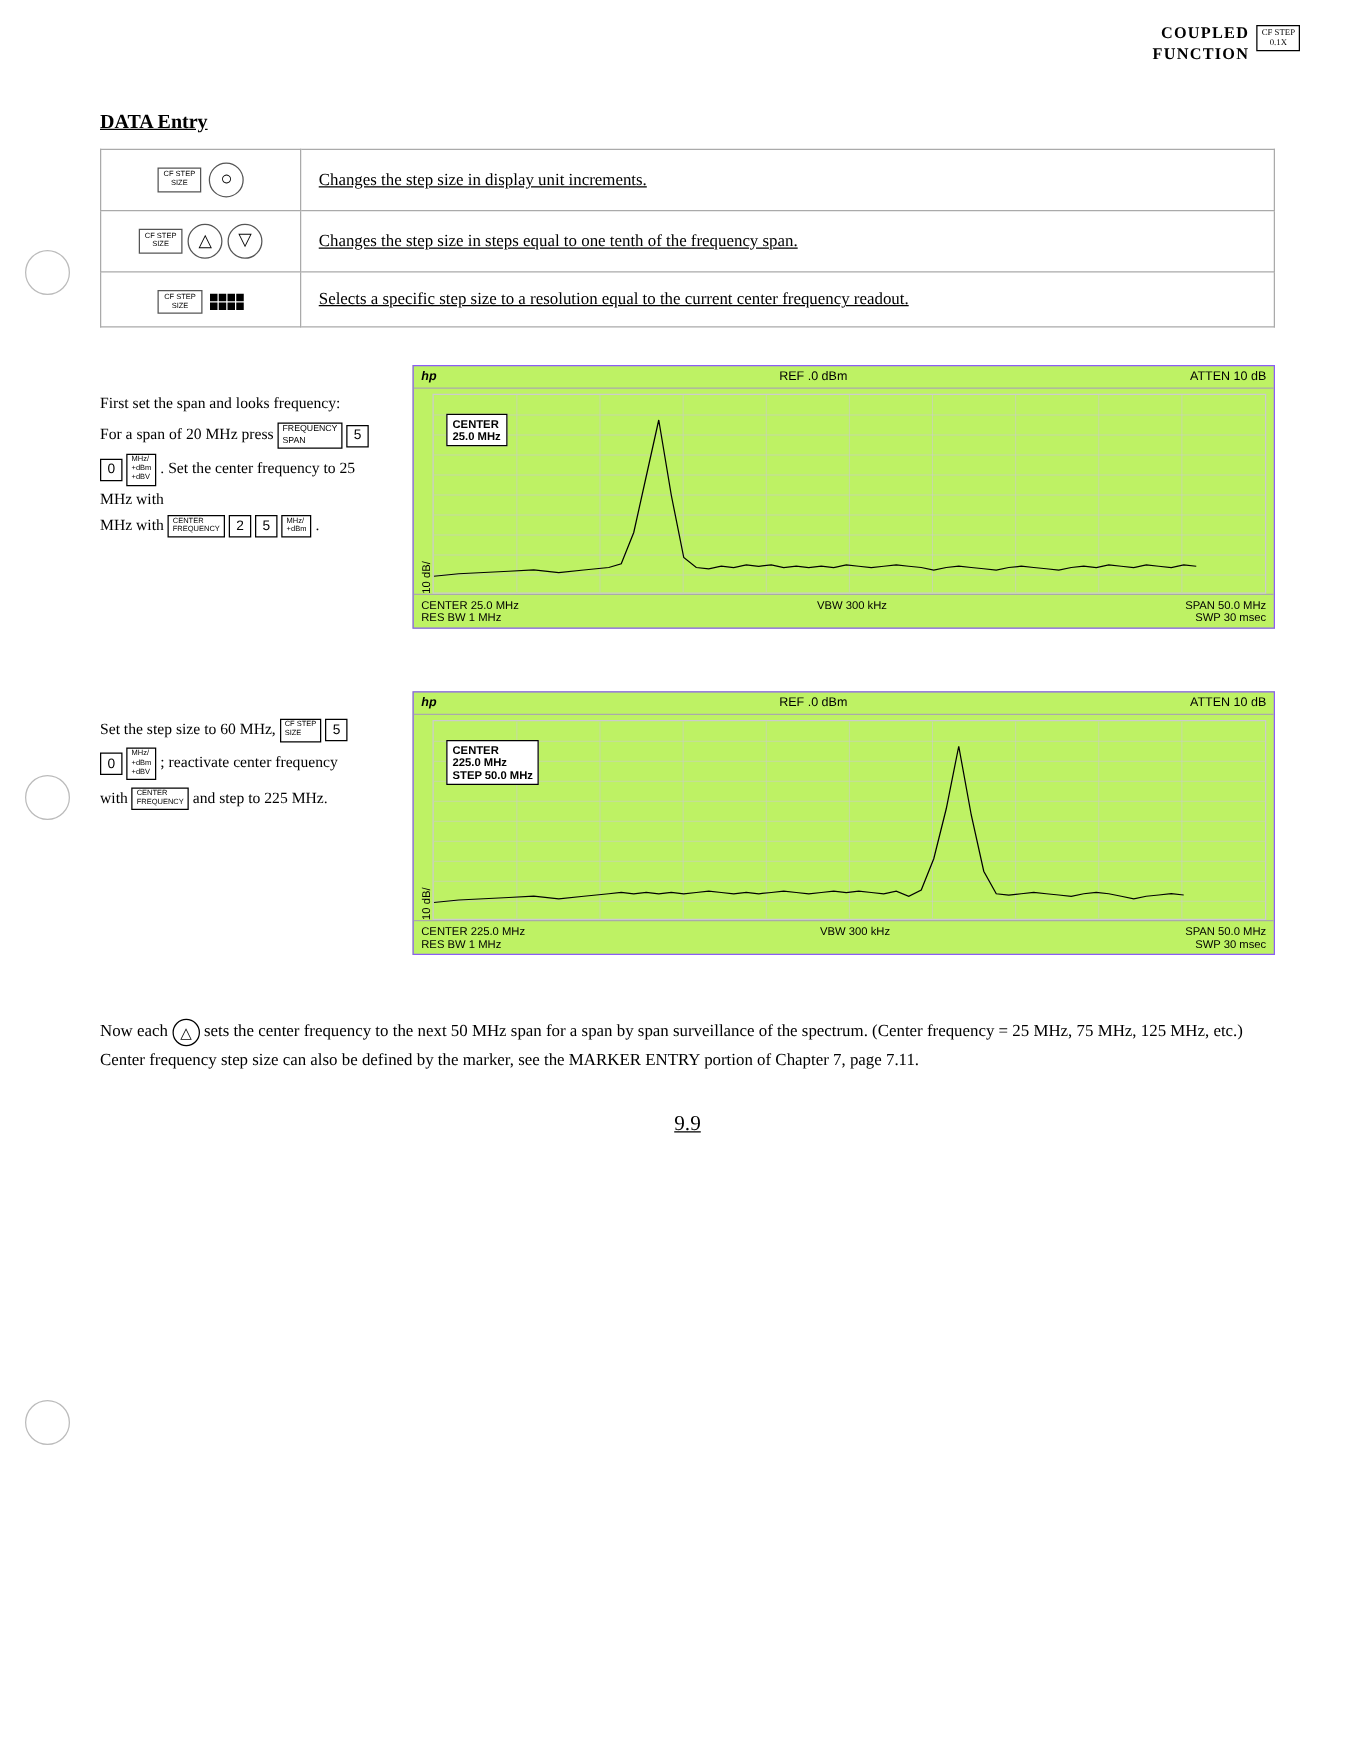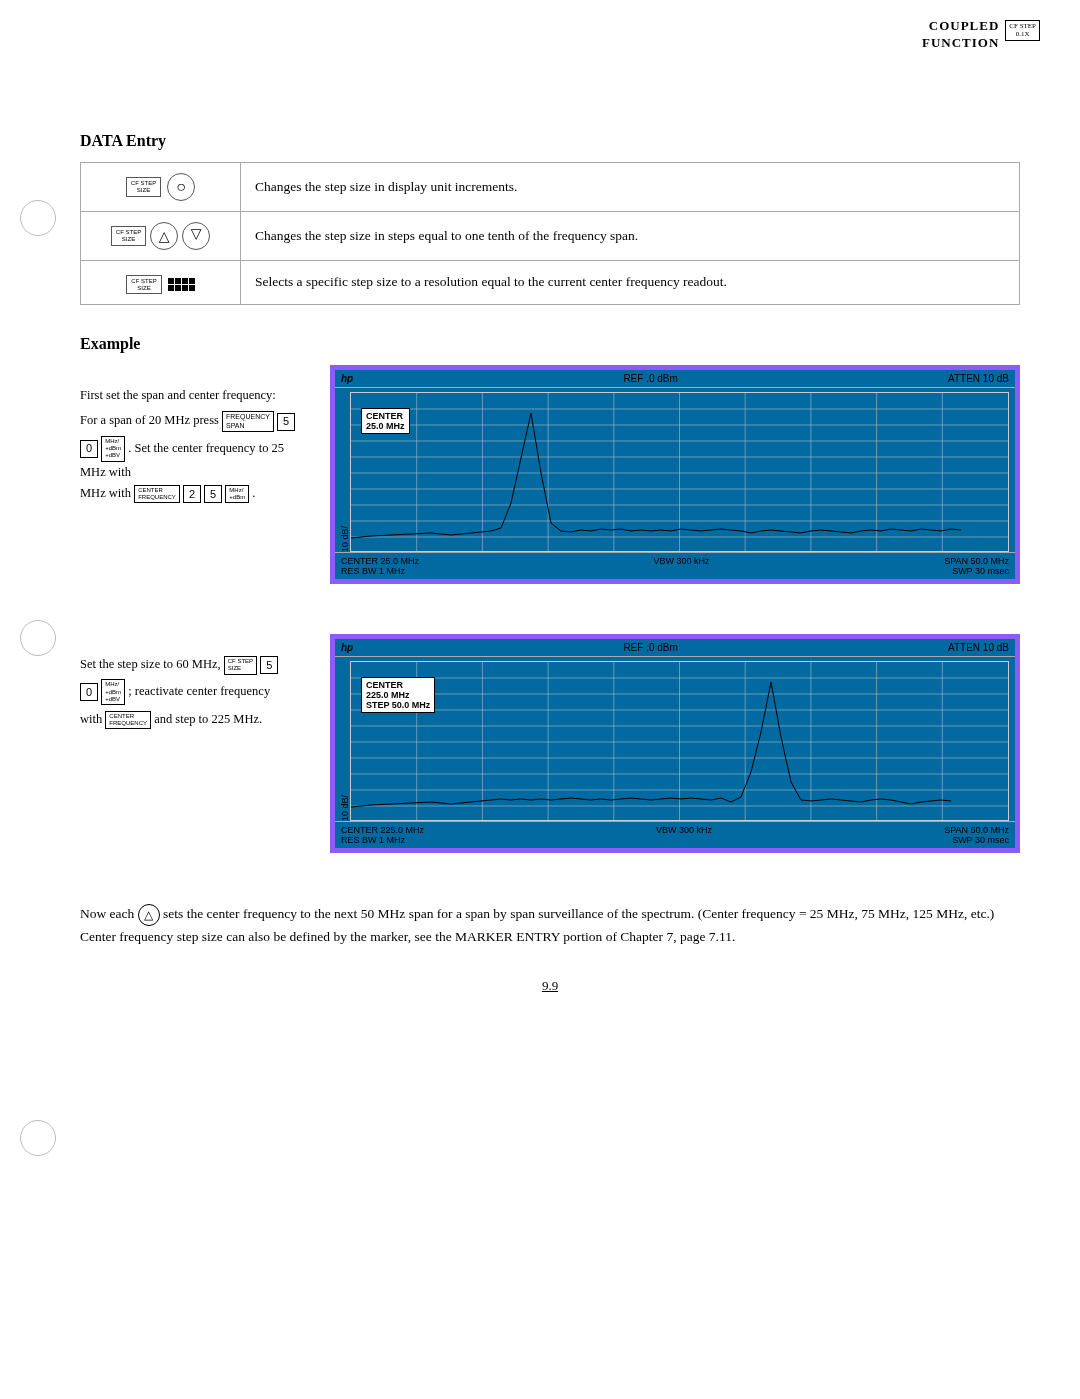--- a/index.html
+++ b/index.html
@@ -138,22 +138,22 @@
       font-size: 12.5px;
       line-height: 1.7;
       padding-top: 20px;
     }
     .right-col {
       flex: 1;
     }
 
     
     .spectrum-display {
-      border: 5px solid #8b5cf6;
-      background: #0369a1;
+      border: 1px solid #8b5cf6;
+      background: #bef264;
       padding: 0;
       position: relative;
       margin-bottom: 20px;
     }
     .spectrum-header {
       display: flex;
       justify-content: space-between;
       align-items: center;
       padding: 3px 6px;
       font-size: 10px;
@@ -202,21 +202,21 @@
     .bottom-text {
       font-size: 13.5px;
       line-height: 1.6;
       margin-top: 18px;
     }
 
     
     .page-number {
       text-align: center;
       margin-top: 30px;
-      font-size: 13px;
+      font-size: 17px;
       text-decoration: underline;
     }
 
     
     .margin-circle {
       position: absolute;
       left: 20px;
       width: 36px;
       height: 36px;
       border: 1px solid #bbb;
@@ -238,21 +238,21 @@
         </div>
         <div class="header-badge">CF STEP<br>0.1X</div>
       </div>
     </div>
   </div>
 
   <div class="margin-circle" style="top: 200px;"></div>
   <div class="margin-circle" style="top: 620px;"></div>
   <div class="margin-circle" style="top: 1120px;"></div>
 
-  <div style="margin-top: 92px;">
+  <div style="margin-top: 49px; text-decoration: underline;">
     <div class="section-title">DATA Entry</div>
 
     <table class="data-table">
       <tbody>
 
         <tr>
           <td class="icon-cell">
             <div style="display:inline-flex; align-items:center; gap:6px;">
               <span class="key-box key-box-small" style="line-height:1.1; font-size:6px;">CF STEP<br>SIZE</span>
               <span class="key-circle" style="font-size:16px;">○</span>
@@ -288,25 +288,24 @@
               </div>
             </div>
           </td>
           <td class="desc-cell">Selects a specific step size to a resolution equal to the current center frequency readout.</td>
         </tr>
       </tbody>
     </table>
   </div>
 
   <div class="example-section">
-    <div class="section-title">Example</div>
 
     <div class="example-columns">
       <div class="left-col">
-        <div style="margin-bottom:4px;">First set the span and center frequency:</div>
+        <div style="margin-bottom:4px;">First set the span and looks frequency:</div>
         <div style="margin-bottom:4px;">
           <span>For a span of 20 MHz press</span>
           <span class="inline-key">FREQUENCY<br>SPAN</span>
           <span class="inline-num">5</span>
         </div>
         <div>
           <span class="inline-num">0</span>
           <span class="inline-key" style="font-size:6px;">MHz/<br>+dBm<br>+dBV</span>
           . <span>Set the center frequency to 25 MHz with</span>
           <br>

